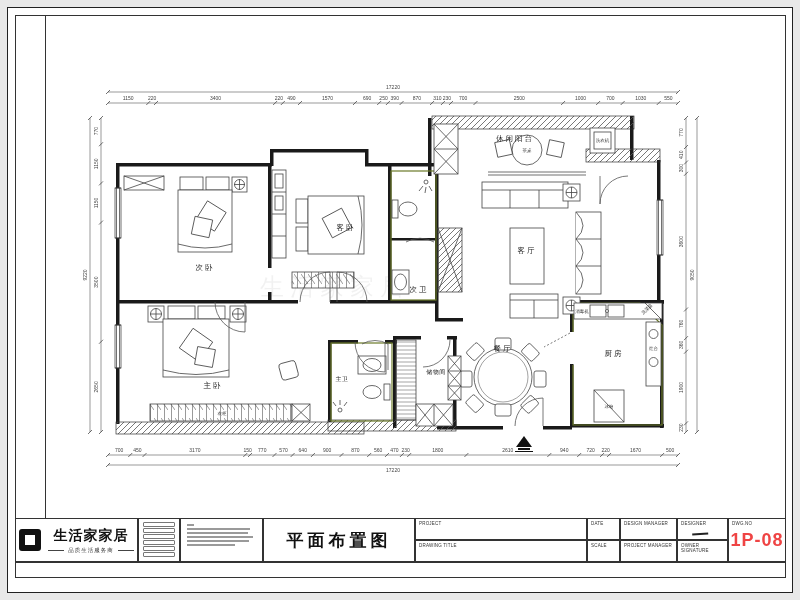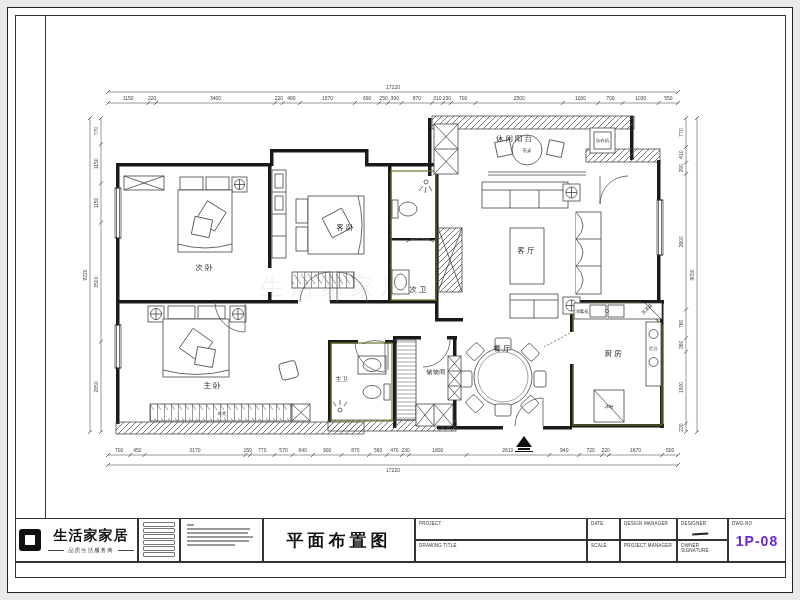--- a/index.html
+++ b/index.html
@@ -18,21 +18,21 @@
   .logo-icon{width:22px;height:22px;background:#111;border-radius:3px;position:relative;}
   .logo-icon::after{content:"";position:absolute;left:6px;top:6px;width:10px;height:10px;background:#fff;}
   .logo-texts{display:flex;flex-direction:column;align-items:center;}
   .logo-name{font-size:14px;font-weight:bold;color:#111;letter-spacing:1px;}
   .logo-tag{display:flex;align-items:center;gap:4px;margin-top:2px;}
   .logo-tag .dash{width:16px;border-top:0.8px solid #444;}
   .logo-tag .tag-text{font-size:5.5px;color:#333;letter-spacing:1px;}
   .big-title{display:flex;align-items:center;justify-content:center;height:100%;
     font-size:17px;font-weight:600;letter-spacing:4px;color:#111;}
   .sheet-no{display:flex;align-items:center;justify-content:center;
-    font-size:14px;font-weight:bold;color:#6d28d9;letter-spacing:1px;height:70%;}
+    font-size:18px;font-weight:bold;color:#ef4444;letter-spacing:1px;height:70%;}
   .mini-table{position:absolute;inset:3px 4px;display:flex;flex-direction:column;}
   .mini-row{flex:1;border:0.6px solid #777;margin-bottom:1px;border-radius:1px;}
   .notes{position:absolute;inset:5px 6px;display:flex;flex-direction:column;gap:2.5px;}
   .note-line{height:1.5px;background:#9a9a9a;}
   .sig{width:16px;height:6px;border-bottom:2px solid #222;transform:rotate(-4deg);margin:1px 0 0 14px;}
 </style>
 </head>
 <body>
 
 <div class="stage">

